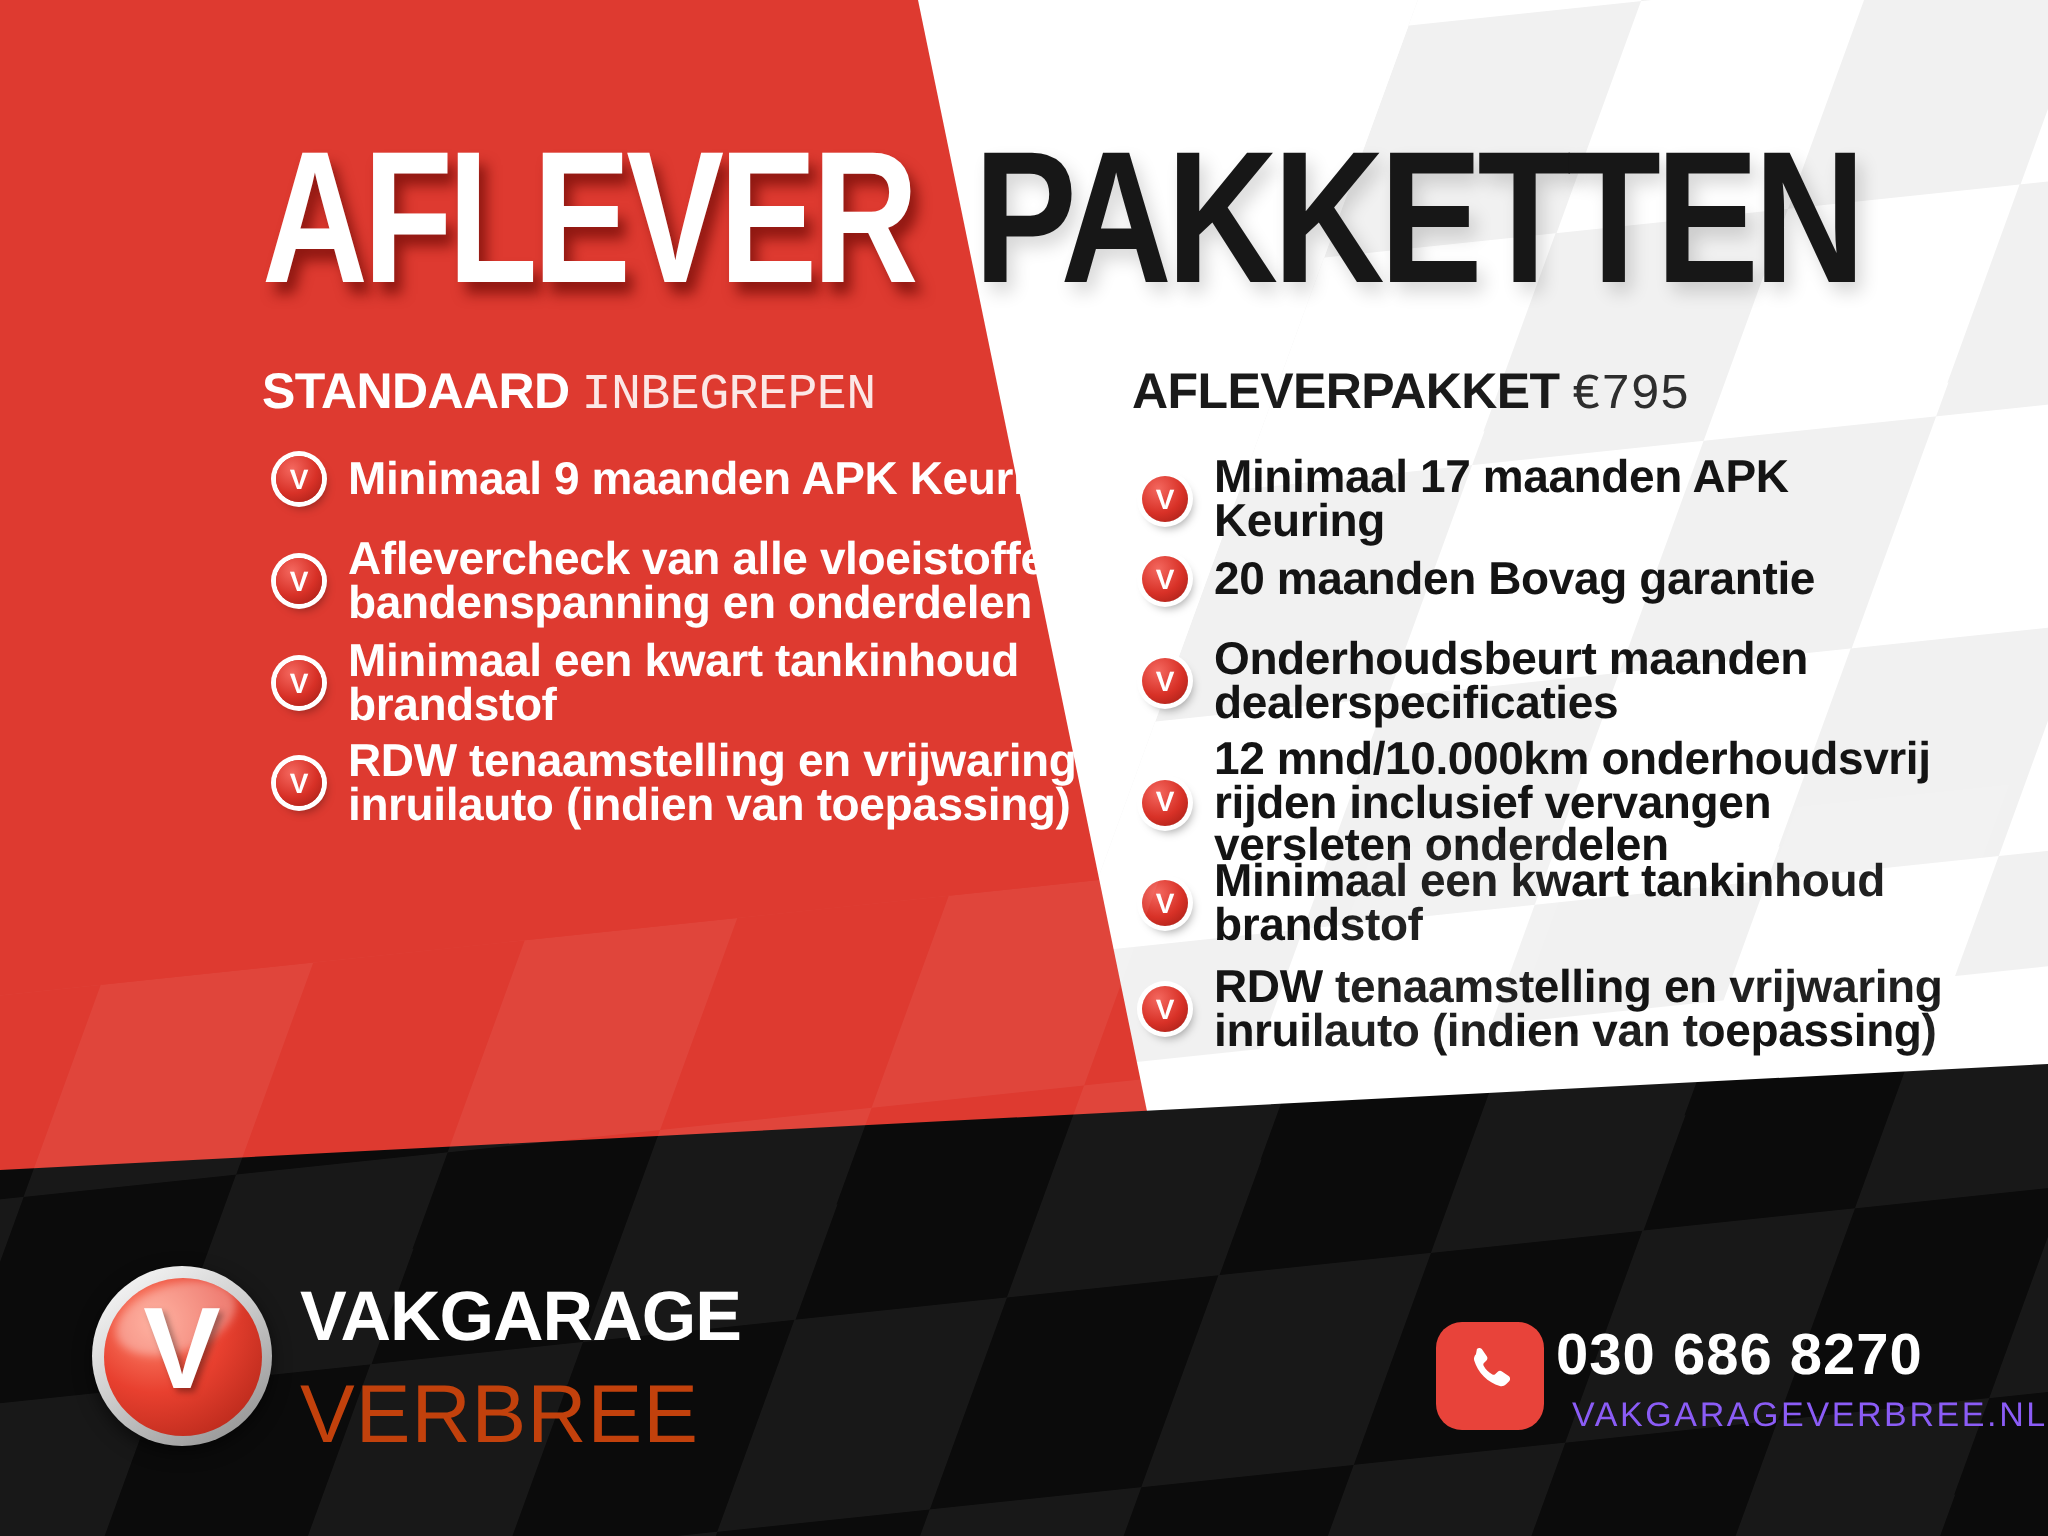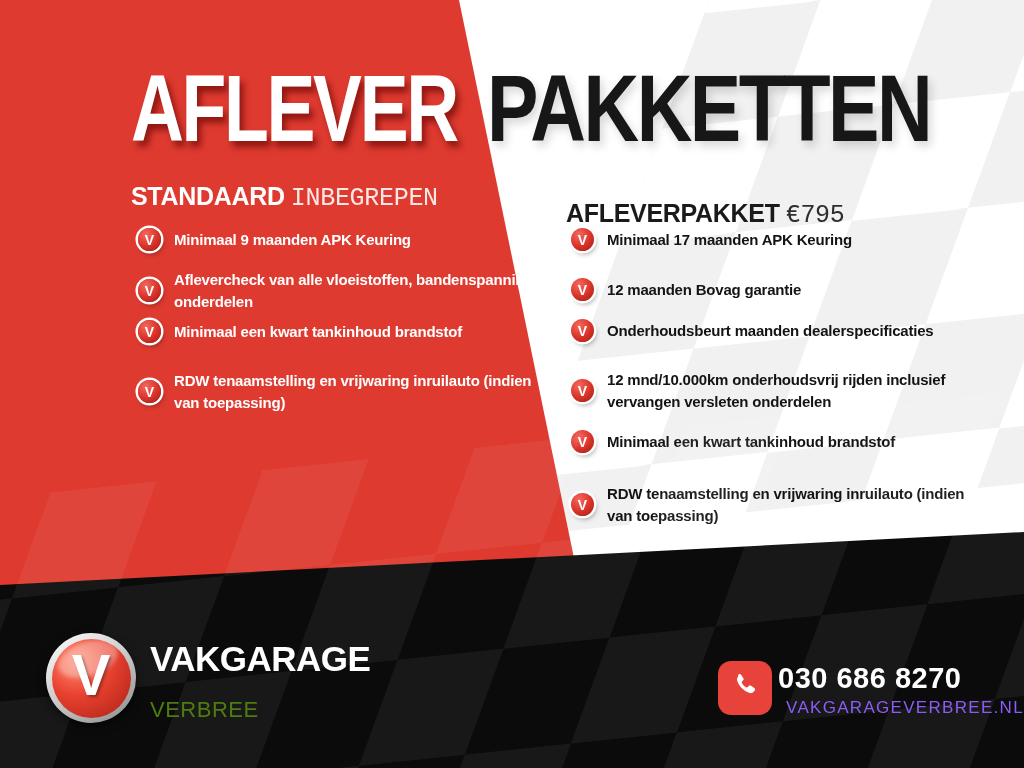--- a/index.html
+++ b/index.html
@@ -42,29 +42,29 @@
   .title-left{
     left:131px;top:62px;color:#ffffff;transform:scaleX(.78);
     text-shadow:5px 6px 7px rgba(120,14,9,0.78);
   }
   .title-right{
     left:487px;top:62px;color:#171717;transform:scaleX(.82);
     text-shadow:4px 5px 10px rgba(0,0,0,0.16);
   }
   .subhead{position:absolute;font-size:25px;line-height:1.1;letter-spacing:-0.3px;white-space:nowrap;}
   .subhead-left{left:131px;top:183px;color:#ffffff;}
-  .subhead-right{left:566px;top:200px;color:#1a1a1a;}
+  .subhead-right{left:566px;top:183px;color:#1a1a1a;}
   .subhead .hv{font-weight:700;text-align:center;}
   .subhead .lt{font-weight:400;margin-left:6px;font-family:Liberation Mono, monospace;}
   .subhead-left .lt{color:rgba(255,255,255,0.88);}
   .subhead-right .lt{color:#2e2e2e;}
   
   .item{position:absolute;display:flex;align-items:center;gap:13px;}
   .item-text{
-    display:block;font-weight:700;font-size:15px;line-height:21.5px;letter-spacing:-0.2px;
+    display:block;font-weight:700;font-size:23px;line-height:21.5px;letter-spacing:-0.2px;
   }
   .col-left .item-text{width:385px;color:#ffffff;}
   .col-right .item-text{width:378px;color:#141414;}
   .vbadge{
     width:23px;height:23px;border-radius:50%;flex:0 0 auto;
     background:radial-gradient(circle at 35% 28%, #f4685f 0%, #d83127 55%, #9d1c14 100%);
     box-shadow:0 0 0 2.5px #ffffff, 2px 3px 5px rgba(0,0,0,0.35);
     display:flex;align-items:center;justify-content:center;
   }
   .vb-letter{color:#fff;font-size:14px;font-weight:700;line-height:1;transform:translateY(-0.5px);}
@@ -81,21 +81,21 @@
     display:flex;align-items:center;justify-content:center;
   }
   .logo-inner::before{
     content:"";position:absolute;left:5px;top:3px;width:62px;height:34px;border-radius:50%;
     background:rgba(255,255,255,0.34);filter:blur(2px);transform:rotate(-18deg);
   }
   .logo-v{color:#fff;font-size:58px;font-weight:700;line-height:1;
     text-shadow:2px 2px 3px rgba(0,0,0,0.35);transform:translateY(-3px);}
   .brand{position:absolute;left:150px;top:640px;color:#ffffff;}
   .brand-name{font-size:35px;font-weight:700;letter-spacing:-0.5px;line-height:1.1;}
-  .brand-sub{font-size:22px;font-weight:400;letter-spacing:0.5px;line-height:1.1;margin-top:19px;color:#4d7c0f;}
+  .brand-sub{font-size:41px;font-weight:400;letter-spacing:0.5px;line-height:1.1;margin-top:6px;color:#c2410c;}
   .phone-box{
     position:absolute;left:718px;top:661px;width:54px;height:54px;border-radius:13px;
     background:#e8433a;display:flex;align-items:center;justify-content:center;
   }
   .phone-number{position:absolute;left:778px;top:662px;color:#ffffff;font-size:29px;font-weight:700;letter-spacing:0.5px;white-space:nowrap;}
   .website{position:absolute;left:786px;top:698px;color:#8b5cf6;font-size:17px;font-weight:400;letter-spacing:1.3px;white-space:nowrap;}
 </style>
 </head>
 <body>
 
@@ -143,21 +143,21 @@
   <div class="item col-right" style="left:571px;top:228px;">
     <span class="vbadge">
         <span class="vb-letter">V</span>
       </span>
     <span class="item-text">Minimaal 17 maanden APK Keuring</span>
   </div>
   <div class="item col-right" style="left:571px;top:278px;">
     <span class="vbadge">
         <span class="vb-letter">V</span>
       </span>
-    <span class="item-text">12 maanden Bovag garantie</span>
+    <span class="item-text">20 maanden Bovag garantie</span>
   </div>
   <div class="item col-right" style="left:571px;top:319px;">
     <span class="vbadge">
         <span class="vb-letter">V</span>
       </span>
     <span class="item-text">Onderhoudsbeurt maanden dealerspecificaties</span>
   </div>
   <div class="item col-right" style="left:571px;top:369px;">
     <span class="vbadge">
         <span class="vb-letter">V</span>

